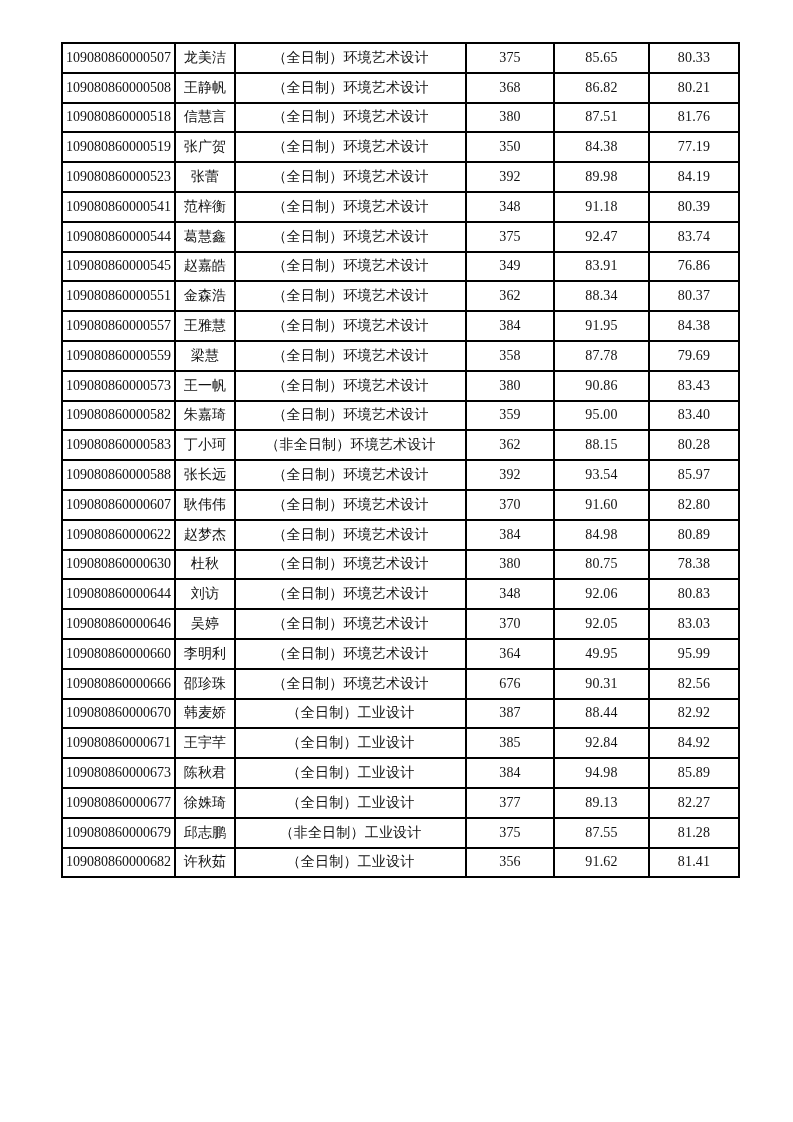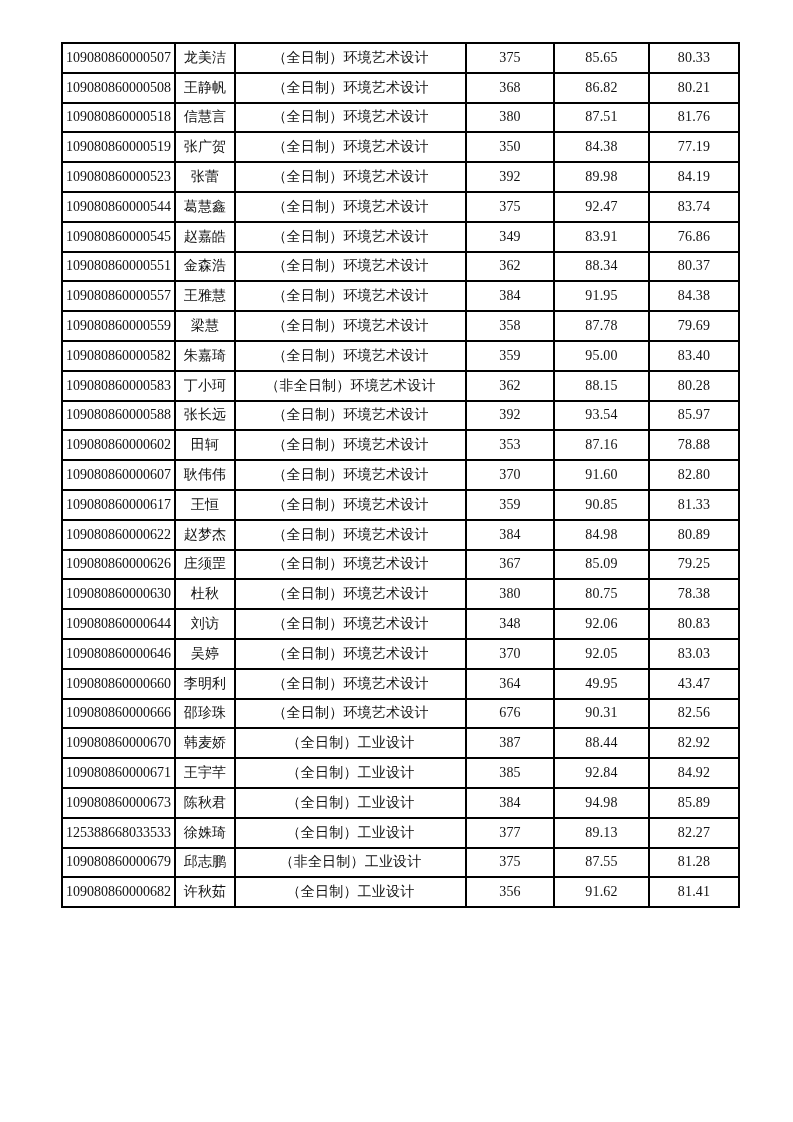--- a/index.html
+++ b/index.html
@@ -95,20 +95,28 @@
         </tr>
         <tr>
           <td class="col-0">109080860000523</td>
           <td class="col-1">张蕾</td>
           <td class="col-2">（全日制）环境艺术设计</td>
           <td class="col-3">392</td>
           <td class="col-4">89.98</td>
           <td class="col-5">84.19</td>
         </tr>
         <tr>
+          <td class="col-0">109080860000541</td>
+          <td class="col-1">范梓衡</td>
+          <td class="col-2">（全日制）环境艺术设计</td>
+          <td class="col-3">348</td>
+          <td class="col-4">91.18</td>
+          <td class="col-5">80.39</td>
+        </tr>
+        <tr>
           <td class="col-0">109080860000544</td>
           <td class="col-1">葛慧鑫</td>
           <td class="col-2">（全日制）环境艺术设计</td>
           <td class="col-3">375</td>
           <td class="col-4">92.47</td>
           <td class="col-5">83.74</td>
         </tr>
         <tr>
           <td class="col-0">109080860000545</td>
           <td class="col-1">赵嘉皓</td>
@@ -133,20 +141,28 @@
           <td class="col-4">91.95</td>
           <td class="col-5">84.38</td>
         </tr>
         <tr>
           <td class="col-0">109080860000559</td>
           <td class="col-1">梁慧</td>
           <td class="col-2">（全日制）环境艺术设计</td>
           <td class="col-3">358</td>
           <td class="col-4">87.78</td>
           <td class="col-5">79.69</td>
+        </tr>
+        <tr>
+          <td class="col-0">109080860000573</td>
+          <td class="col-1">王一帆</td>
+          <td class="col-2">（全日制）环境艺术设计</td>
+          <td class="col-3">380</td>
+          <td class="col-4">90.86</td>
+          <td class="col-5">83.43</td>
         </tr>
         <tr>
           <td class="col-0">109080860000582</td>
           <td class="col-1">朱嘉琦</td>
           <td class="col-2">（全日制）环境艺术设计</td>
           <td class="col-3">359</td>
           <td class="col-4">95.00</td>
           <td class="col-5">83.40</td>
         </tr>
         <tr>
@@ -159,60 +175,36 @@
         </tr>
         <tr>
           <td class="col-0">109080860000588</td>
           <td class="col-1">张长远</td>
           <td class="col-2">（全日制）环境艺术设计</td>
           <td class="col-3">392</td>
           <td class="col-4">93.54</td>
           <td class="col-5">85.97</td>
         </tr>
         <tr>
-          <td class="col-0">109080860000602</td>
-          <td class="col-1">田轲</td>
-          <td class="col-2">（全日制）环境艺术设计</td>
-          <td class="col-3">353</td>
-          <td class="col-4">87.16</td>
-          <td class="col-5">78.88</td>
-        </tr>
-        <tr>
           <td class="col-0">109080860000607</td>
           <td class="col-1">耿伟伟</td>
           <td class="col-2">（全日制）环境艺术设计</td>
           <td class="col-3">370</td>
           <td class="col-4">91.60</td>
           <td class="col-5">82.80</td>
         </tr>
         <tr>
-          <td class="col-0">109080860000617</td>
-          <td class="col-1">王恒</td>
-          <td class="col-2">（全日制）环境艺术设计</td>
-          <td class="col-3">359</td>
-          <td class="col-4">90.85</td>
-          <td class="col-5">81.33</td>
-        </tr>
-        <tr>
           <td class="col-0">109080860000622</td>
           <td class="col-1">赵梦杰</td>
           <td class="col-2">（全日制）环境艺术设计</td>
           <td class="col-3">384</td>
           <td class="col-4">84.98</td>
           <td class="col-5">80.89</td>
         </tr>
         <tr>
-          <td class="col-0">109080860000626</td>
-          <td class="col-1">庄须罡</td>
-          <td class="col-2">（全日制）环境艺术设计</td>
-          <td class="col-3">367</td>
-          <td class="col-4">85.09</td>
-          <td class="col-5">79.25</td>
-        </tr>
-        <tr>
           <td class="col-0">109080860000630</td>
           <td class="col-1">杜秋</td>
           <td class="col-2">（全日制）环境艺术设计</td>
           <td class="col-3">380</td>
           <td class="col-4">80.75</td>
           <td class="col-5">78.38</td>
         </tr>
         <tr>
           <td class="col-0">109080860000644</td>
           <td class="col-1">刘访</td>
@@ -228,21 +220,21 @@
           <td class="col-3">370</td>
           <td class="col-4">92.05</td>
           <td class="col-5">83.03</td>
         </tr>
         <tr>
           <td class="col-0">109080860000660</td>
           <td class="col-1">李明利</td>
           <td class="col-2">（全日制）环境艺术设计</td>
           <td class="col-3">364</td>
           <td class="col-4">49.95</td>
-          <td class="col-5">43.47</td>
+          <td class="col-5">95.99</td>
         </tr>
         <tr>
           <td class="col-0">109080860000666</td>
           <td class="col-1">邵珍珠</td>
           <td class="col-2">（全日制）环境艺术设计</td>
           <td class="col-3">676</td>
           <td class="col-4">90.31</td>
           <td class="col-5">82.56</td>
         </tr>
         <tr>
@@ -263,21 +255,21 @@
         </tr>
         <tr>
           <td class="col-0">109080860000673</td>
           <td class="col-1">陈秋君</td>
           <td class="col-2">（全日制）工业设计</td>
           <td class="col-3">384</td>
           <td class="col-4">94.98</td>
           <td class="col-5">85.89</td>
         </tr>
         <tr>
-          <td class="col-0">125388668033533</td>
+          <td class="col-0">109080860000677</td>
           <td class="col-1">徐姝琦</td>
           <td class="col-2">（全日制）工业设计</td>
           <td class="col-3">377</td>
           <td class="col-4">89.13</td>
           <td class="col-5">82.27</td>
         </tr>
         <tr>
           <td class="col-0">109080860000679</td>
           <td class="col-1">邱志鹏</td>
           <td class="col-2">（非全日制）工业设计</td>

